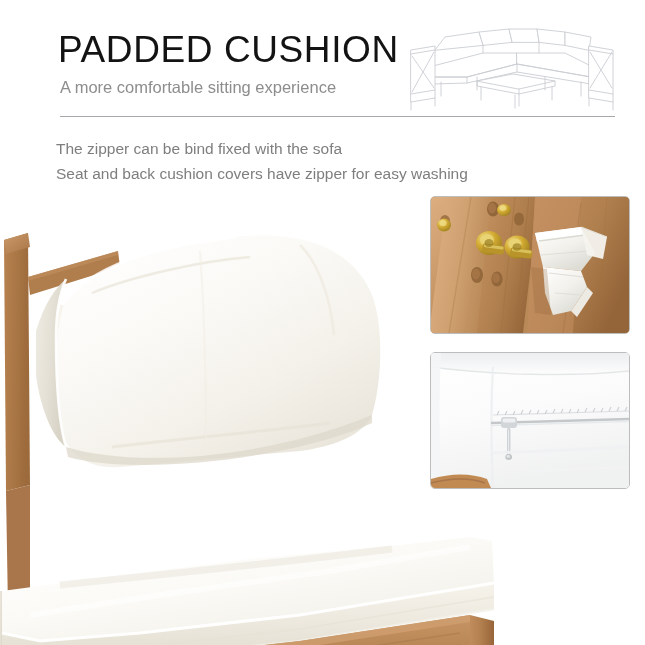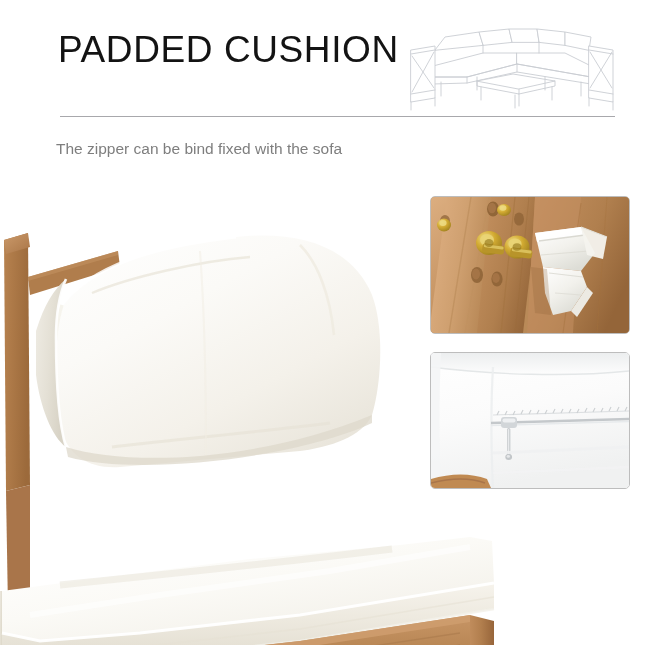--- a/index.html
+++ b/index.html
@@ -106,25 +106,27 @@
   }
   .panel-svg { display: block; width: 100%; height: 100%; }
 </style>
 </head>
 <body>
 
 <div id="header-block">
 
   <div id="page-title">PADDED CUSHION</div>
 
+  <div id="page-subtitle">A more comfortable sitting experience</div>
 
   <div id="header-divider"></div>
 
   <div id="feature-lines">
     <div class="feature-line">The zipper can be bind fixed with the sofa</div>
+    <div class="feature-line">Seat and back cushion covers have zipper for easy washing</div>
   </div>
 
   <div id="sofa-lineart">
     <svg viewBox="0 0 210 92" width="210" height="92" fill="none" stroke="#c9cdd2" stroke-width="0.9" stroke-linejoin="round" stroke-linecap="round">
 
       <path d="M30 30 L40 17 L74 12 L78 25 Z" fill="#ffffff"></path>
       <path d="M78 25 L74 12 L104 9 L107 22 Z" fill="#ffffff"></path>
       <path d="M107 22 L104 9 L132 9 L134 22 Z" fill="#ffffff"></path>
       <path d="M134 22 L132 9 L160 12 L160 25 Z" fill="#ffffff"></path>
       <path d="M160 25 L160 12 L186 17 L184 30 Z" fill="#ffffff"></path>

